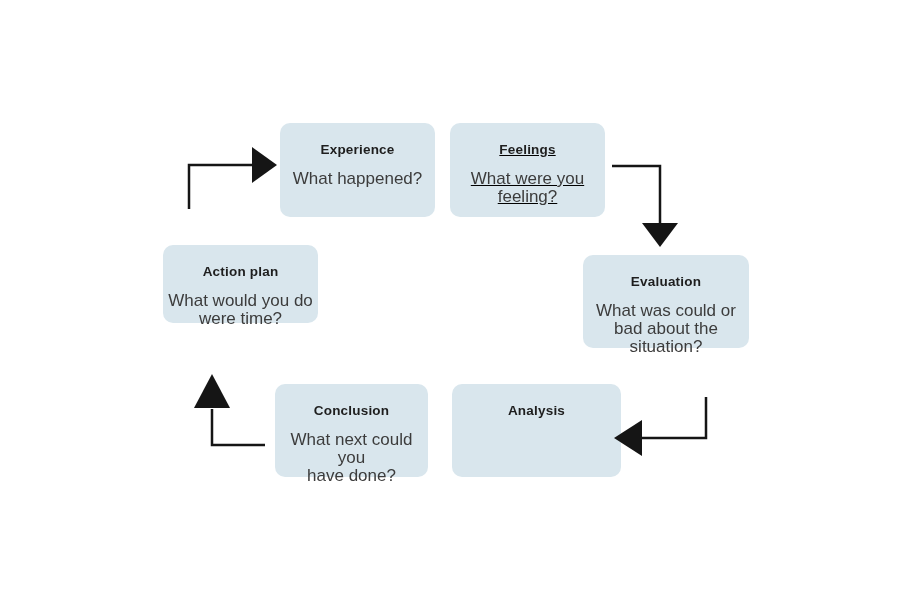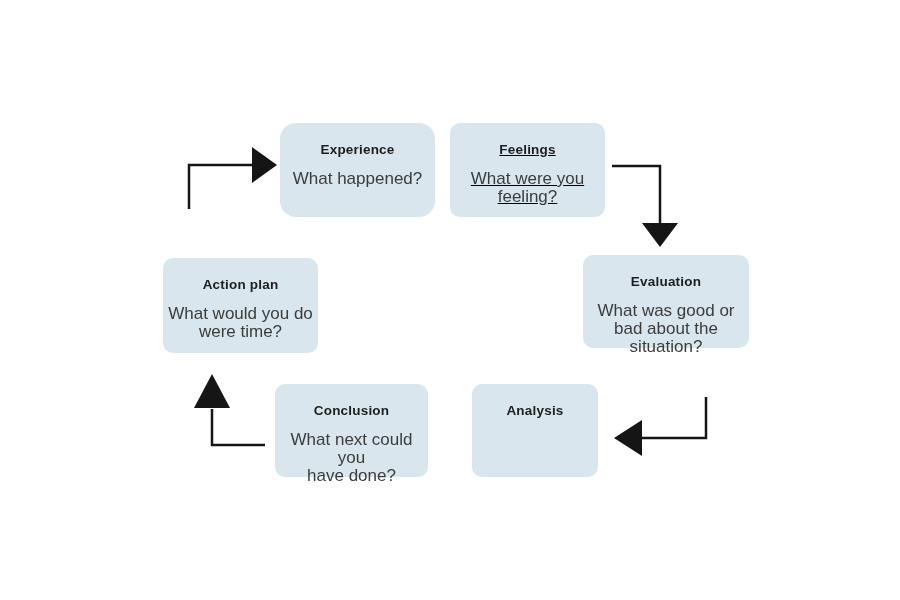--- a/index.html
+++ b/index.html
@@ -33,26 +33,26 @@
     letter-spacing: 0.2px;
     line-height: 16px;
   }
   .node-desc {
     margin-top: 12px;
     font-size: 17px;
     color: #3c3c3c;
     line-height: 18px;
     white-space: pre-line;
   }
-  .n-experience  { left: 280px; top: 123px; width: 155px; height: 94px; border-radius: 16px; }
+  .n-experience  { left: 280px; top: 123px; width: 155px; height: 94px; }
   .n-feelings    { left: 450px; top: 123px; width: 155px; height: 94px; text-decoration: underline; }
   .n-evaluation  { left: 583px; top: 255px; width: 166px; height: 93px; }
-  .n-analysis    { left: 472px; top: 384px; width: 126px; height: 93px; }
+  .n-analysis    { left: 452px; top: 384px; width: 169px; height: 93px; }
   .n-conclusion  { left: 275px; top: 384px; width: 153px; height: 93px; }
-  .n-action-plan { left: 163px; top: 258px; width: 155px; height: 95px; align-items: center; }
+  .n-action-plan { left: 163px; top: 245px; width: 155px; height: 78px; align-items: center; }
   .arrow-layer {
     position: absolute;
     left: 0; top: 0;
     width: 900px; height: 600px;
     pointer-events: none;
   }
 </style>
 </head>
 <body>
 
@@ -63,21 +63,21 @@
     <div class="node-desc">What happened?</div>
   </div>
 
   <div class="node n-feelings">
     <div class="node-title">Feelings</div>
     <div class="node-desc">What were you feeling?</div>
   </div>
 
   <div class="node n-evaluation">
     <div class="node-title">Evaluation</div>
-    <div class="node-desc">What was good or
+    <div class="node-desc">What was could or
 bad about the situation?</div>
   </div>
 
   <div class="node n-analysis">
     <div class="node-title">Analysis</div>
   </div>
 
   <div class="node n-conclusion">
     <div class="node-title">Conclusion</div>
     <div class="node-desc">What next could you

